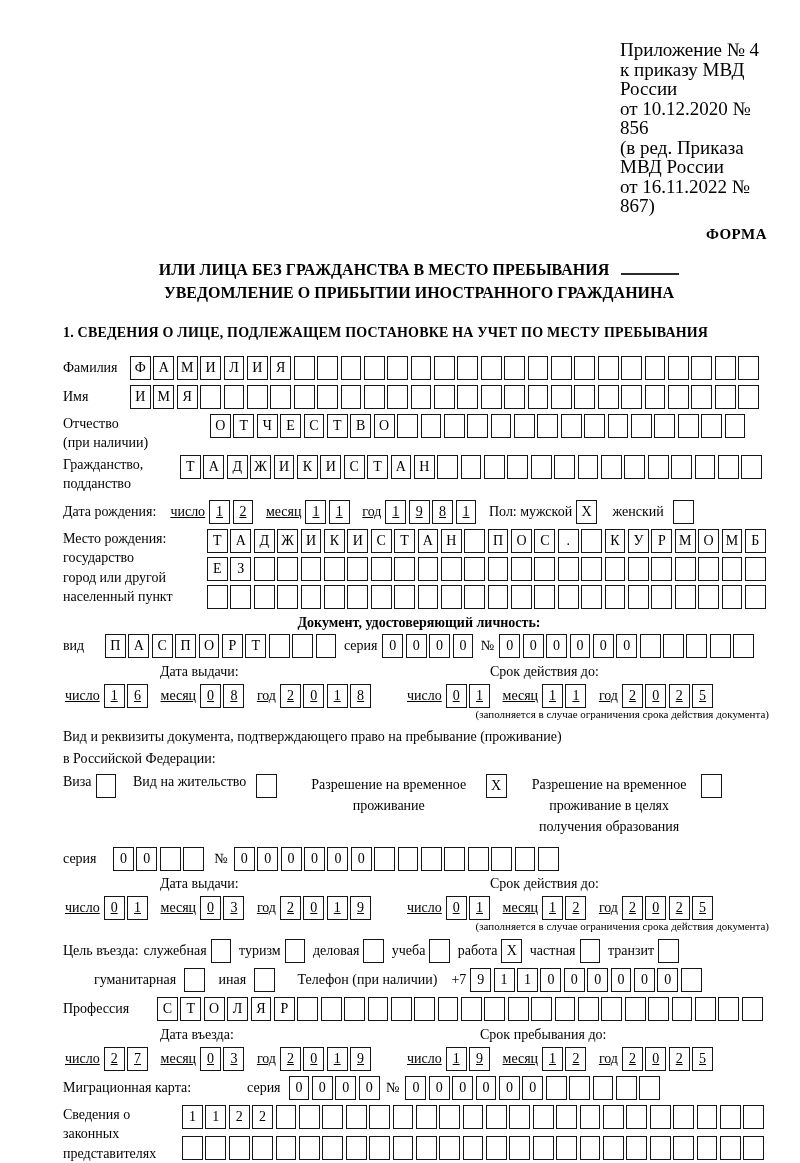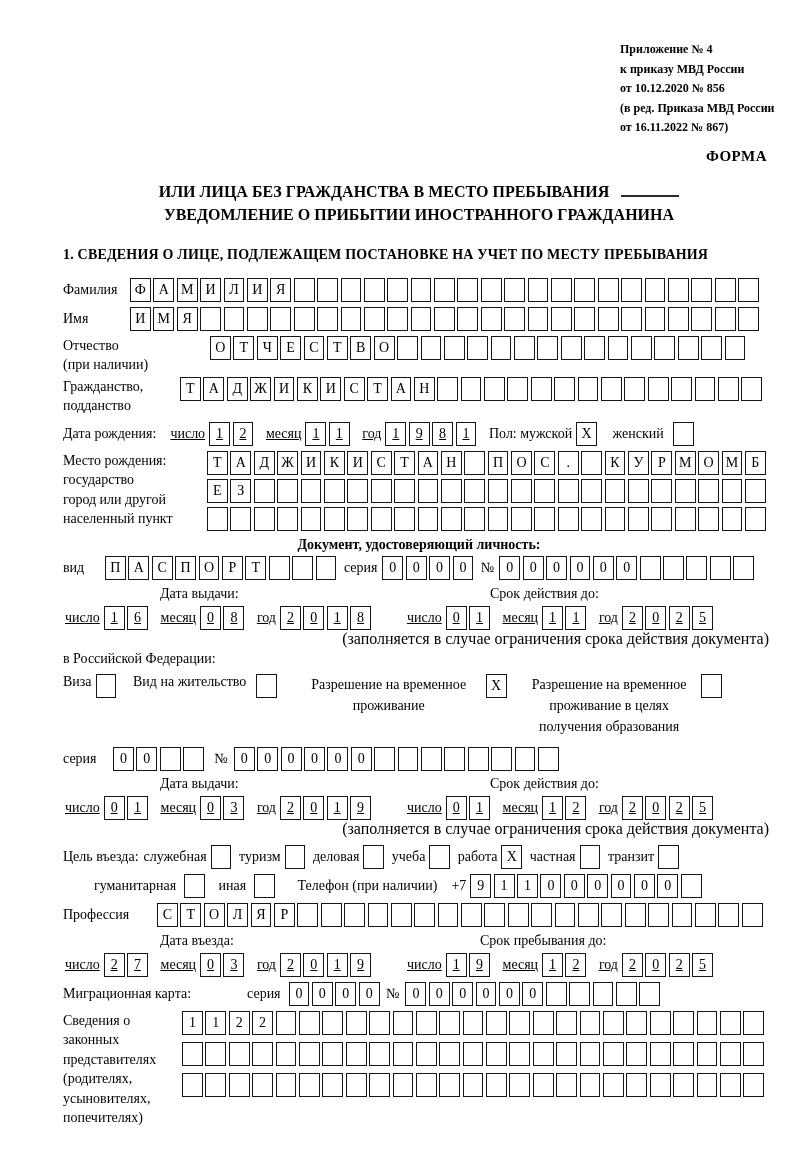--- a/index.html
+++ b/index.html
@@ -3,30 +3,30 @@
 <meta charset="utf-8">
 <style>
   * { margin:0; padding:0; box-sizing:border-box; }
   html,body { background:#ffffff; }
   .page {
     position:relative; width:800px; height:1163px; margin:0 auto;
     background:#fff; color:#000;
     font-family:"Liberation Serif","DejaVu Serif",serif;
     padding:40px 25px 0 63px; overflow:hidden;
   }
-  .annex { margin-left:557px; font-size:12px; line-height:19.5px;font-weight:bold; }
+  .annex { margin-left:557px; font-size:19px; line-height:19.5px; }
   .forma { text-align:right; font-weight:bold; font-size:15px; margin-top:10px; padding-right:8px; letter-spacing:.5px; }
   .title { text-align:center; font-weight:bold; font-size:16px; line-height:23px; margin-top:15px; }
   .blank-line { display:inline-block; width:58px; border-bottom:2px solid #2a2a2a; height:12px; margin-left:12px; }
   .sec-heading { font-weight:bold; font-size:14px; margin-top:21px; letter-spacing:.2px; }
 
   .row { display:flex; align-items:center; }
   .row.top { align-items:flex-start; }
   .lbl { font-size:14px; flex:none; }
-  .small { font-size:16px; }
+  .small { font-size:11px; }
   .cells { display:inline-flex; flex:none; }
   .cell {
     flex:none; display:inline-flex; align-items:center; justify-content:center;
     width:20.8px; height:24px; border:1.8px solid #161616; margin-right:2.6px;
     font-size:14px; background:#fff;
   }
   .lblcol { flex:none; font-size:14px; line-height:19.5px; }
   .cellrows > .cells { display:flex; margin-bottom:4px; }
 
   .dlbl { font-size:14px; margin:0 4px 0 0; }
@@ -396,20 +396,21 @@
         <span class="cells">
           <span class="cell">2</span>
           <span class="cell">0</span>
           <span class="cell">2</span>
           <span class="cell">5</span>
         </span>
       </span>
   </div>
   <div class="small note-right">(заполняется в случае ограничения срока действия документа)</div>
 
+  <div class="intro" style="margin-top:6px">Вид и реквизиты документа, подтверждающего право на пребывание (проживание)</div>
   <div class="intro">в Российской Федерации:</div>
 
   <div class="row top" style="margin-top:4px">
     <span class="lbl">Виза</span>
     <span class="cells chk">
         <span class="cell"></span>
       </span>
     <span class="lbl" style="margin-left:14px">Вид на жительство</span>
     <span class="cells" style="margin-left:10px">
         <span class="cell"></span>

